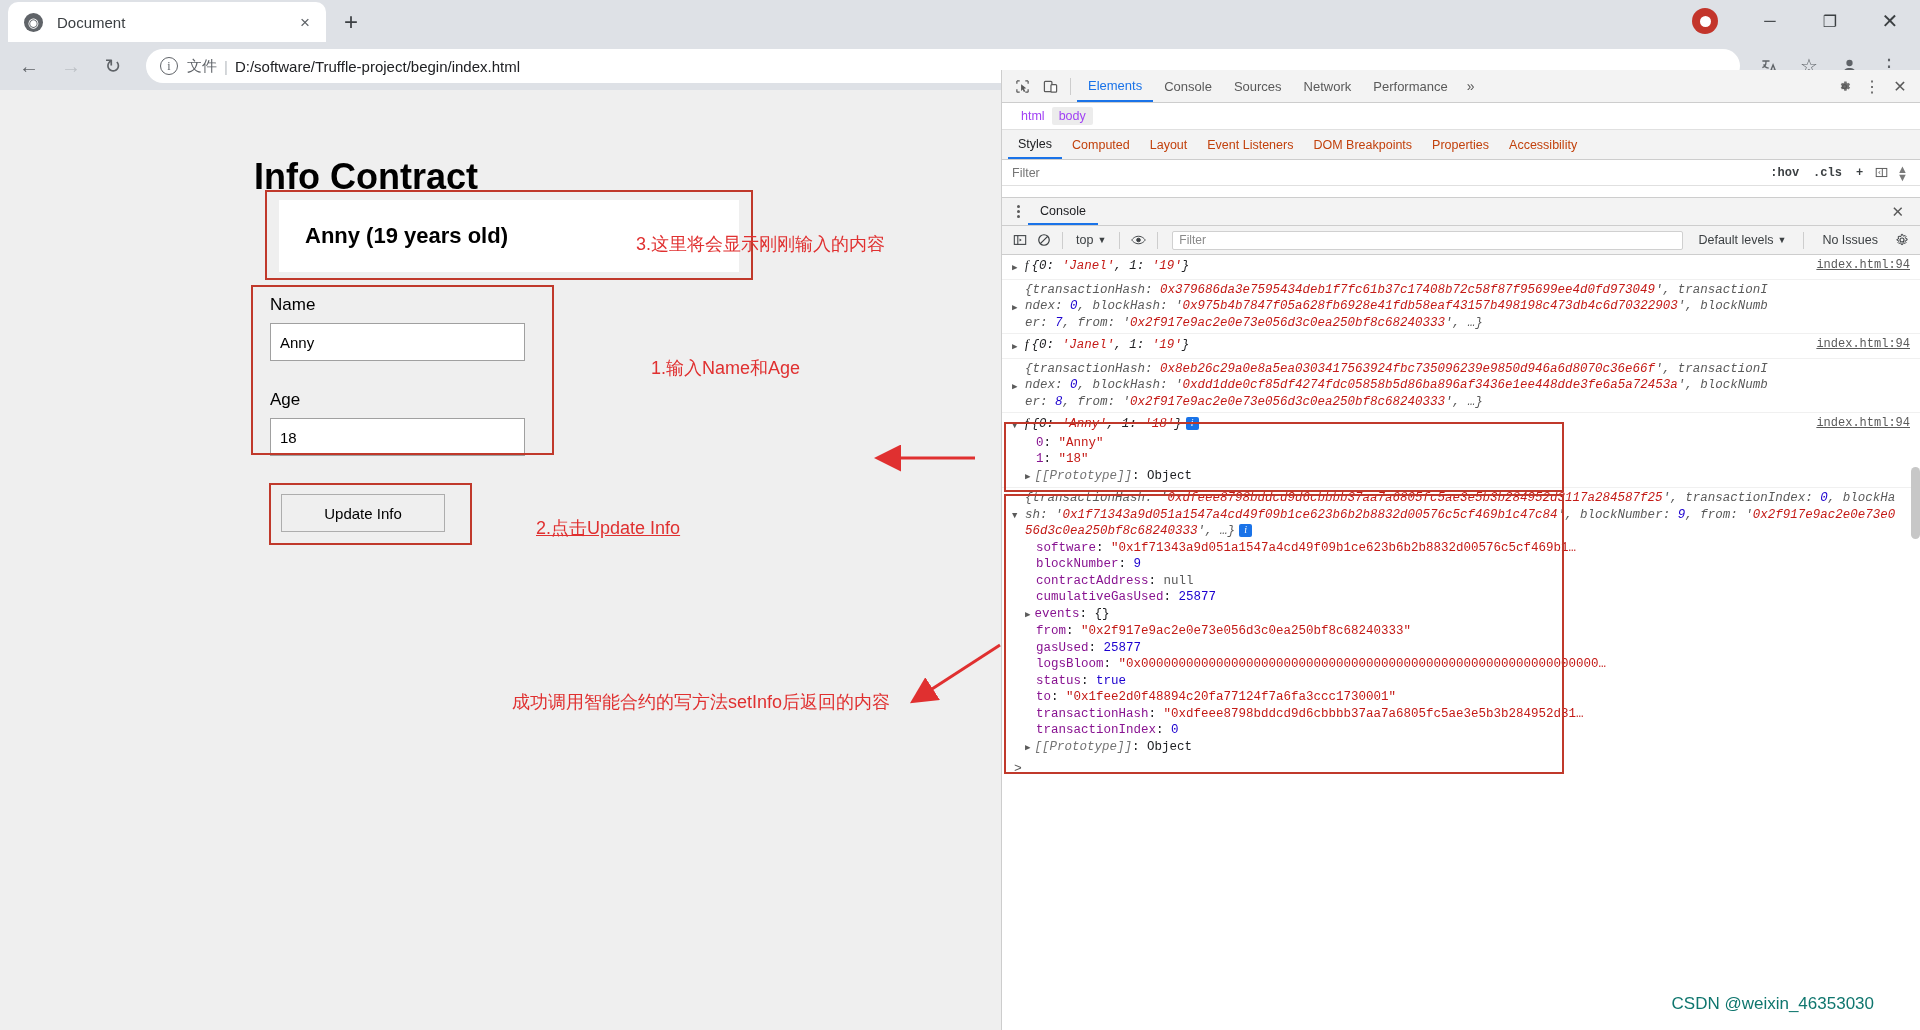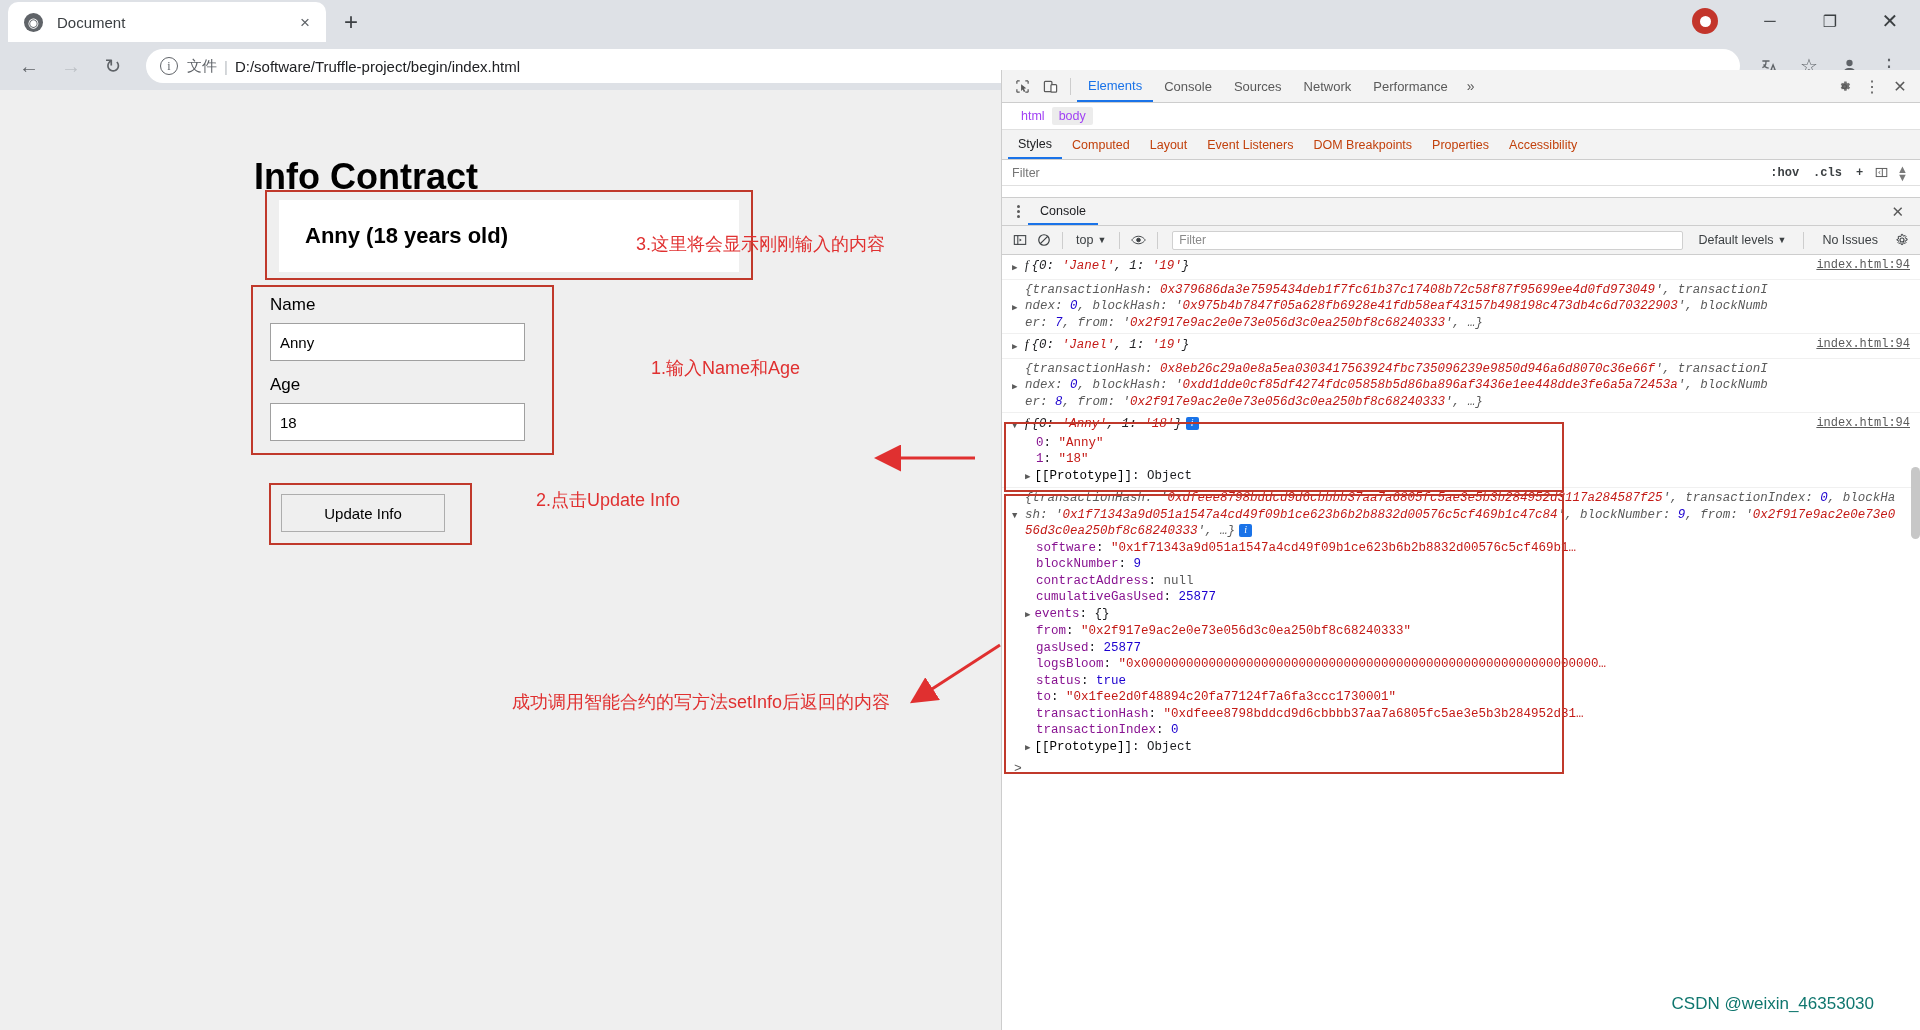--- a/index.html
+++ b/index.html
@@ -70,21 +70,21 @@
     position:absolute; left:279px; top:110px; width:460px; height:72px;
     background:#ffffff; display:flex; align-items:center; padding-left:26px;
     font-size:22px; font-weight:bold; color:#000;
   }
   .form-area { position:absolute; left:270px; top:205px; width:260px; }
   .form-label { font-size:17px; color:#000; margin-bottom:8px; }
   .form-input {
     width:255px; height:38px; background:#fff;
     border:1px solid #a0a0a0; font-size:15px; color:#000;
     padding:0 9px; font-family:"Liberation Sans", sans-serif;
-    outline:none; display:block; margin-bottom:14px;
+    outline:none; display:block; margin-bottom:29px;
   }
   .update-btn {
     position:absolute; left:281px; top:404px;
     width:164px; height:38px; background:#efefef;
     border:1px solid #adadad; font-size:15px; color:#000;
     font-family:"Liberation Sans", sans-serif; cursor:pointer;
   }
 
   
   .redbox { position:absolute; border:2px solid #c0392b; pointer-events:none; }
@@ -158,21 +158,21 @@
   .log-arrow { width:13px; flex:0 0 auto; color:#5a5a5a; font-size:9px; padding-top:3px; }
   .log-main { flex:1 1 auto; padding-right:8px; word-break:break-all; }
   .log-src { position:absolute; right:10px; top:2px; color:#5a5a5a; font-size:12px;
              text-decoration:underline; white-space:nowrap; font-family:"Liberation Mono", monospace; }
   .ital { font-style:italic; }
   .c-str { color:#c41a16; }
   .c-num { color:#1c00cf; }
   .c-key { color:#881391; }
   .c-grey { color:#5a5a5a; }
   .c-dark { color:#202124; }
-  .c-proto { color:#000000; }
+  .c-proto { color:#737373; font-style:italic; }
   .info-badge { display:inline-flex;width:13px;height:13px;background:#1a73e8;color:#fff;
                 border-radius:2px;align-items:center;justify-content:center;font-size:10px;
                 font-family:"Liberation Serif",serif;font-style:italic;vertical-align:middle;
                 margin-left:4px; }
   .sub-line { padding-left:24px; font-family:"Liberation Mono", monospace; font-size:12.5px;
               line-height:16.5px; white-space:nowrap; overflow:hidden; }
   .sub-line .tri { color:#5a5a5a; font-size:9px; margin-left:-11px; margin-right:4px; }
   .prompt-row { padding:3px 0 3px 12px; color:#5a5a5a; font-family:"Liberation Mono", monospace;
                 font-size:13px; }
 
@@ -227,38 +227,38 @@
         </svg>
       </div>
       <div class="tb-icon">⋮</div>
     </div>
   </div>
 </div>
 
 <div class="viewport">
   <h1 class="page-title">Info Contract</h1>
 
-  <div class="display-box">Anny (18 years old)</div>
+  <div class="display-box">Anny (19 years old)</div>
 
   <div class="form-area">
     <div class="form-label">Name</div>
     <input class="form-input" value="Anny" style="">
     <div class="form-label">Age</div>
     <input class="form-input" value="18" style="">
   </div>
 
   <button class="update-btn">Update Info</button>
 
   <div class="redbox" style="left:265px;top:100px;width:488px;height:90px;"></div>
   <div class="redbox" style="left:251px;top:195px;width:303px;height:170px;"></div>
   <div class="redbox" style="left:269px;top:393px;width:203px;height:62px;"></div>
 
   <div class="anno" style="left:636px;top:142px;">3.这里将会显示刚刚输入的内容</div>
   <div class="anno" style="left:651px;top:266px;">1.输入Name和Age</div>
-  <div class="anno" style="left:536px;top:398px;">2.点击Update Info</div>
+  <div class="anno" style="left:536px;top:426px;text-decoration:underline;">2.点击Update Info</div>
   <div class="anno" style="left:512px;top:600px;">成功调用智能合约的写方法setInfo后返回的内容</div>
 </div>
 
 <svg style="position:absolute;left:0;top:0;width:1920px;height:1030px;pointer-events:none;">
   <defs>
     <marker id="ah" markerWidth="9" markerHeight="9" refX="7" refY="4.5" orient="auto">
       <path d="M0,0 L9,4.5 L0,9 z" fill="#e03030"></path>
     </marker>
   </defs>
   <line x1="975" y1="458" x2="880" y2="458" stroke="#e03030" stroke-width="3" marker-end="url(#ah)"></line>

